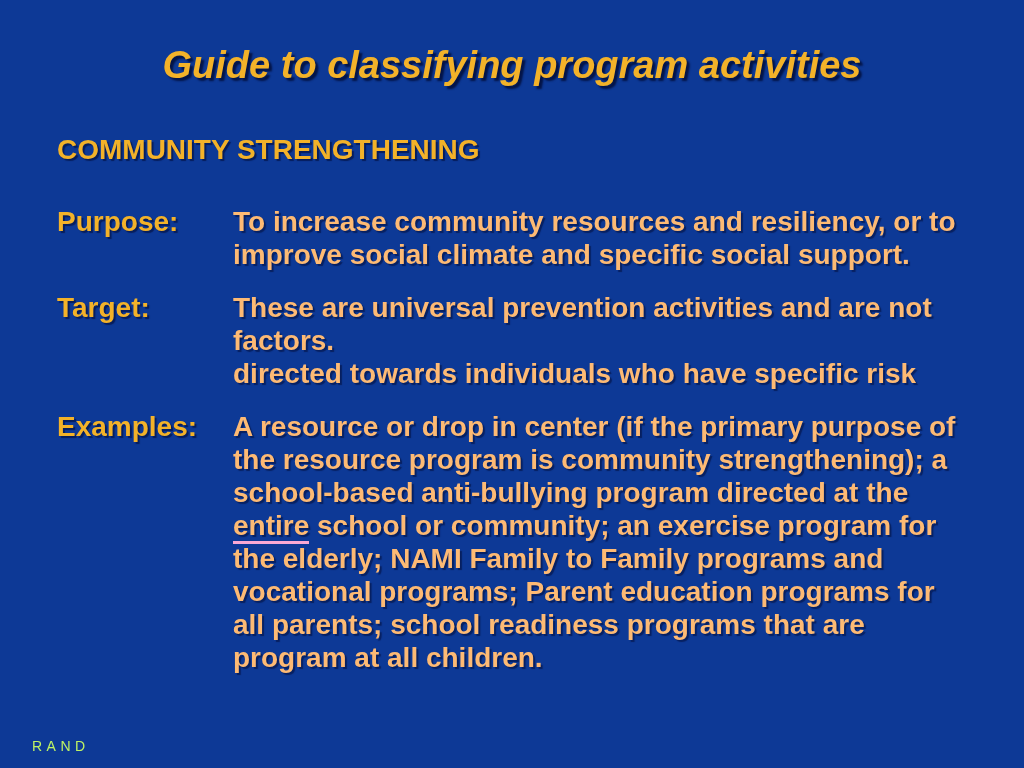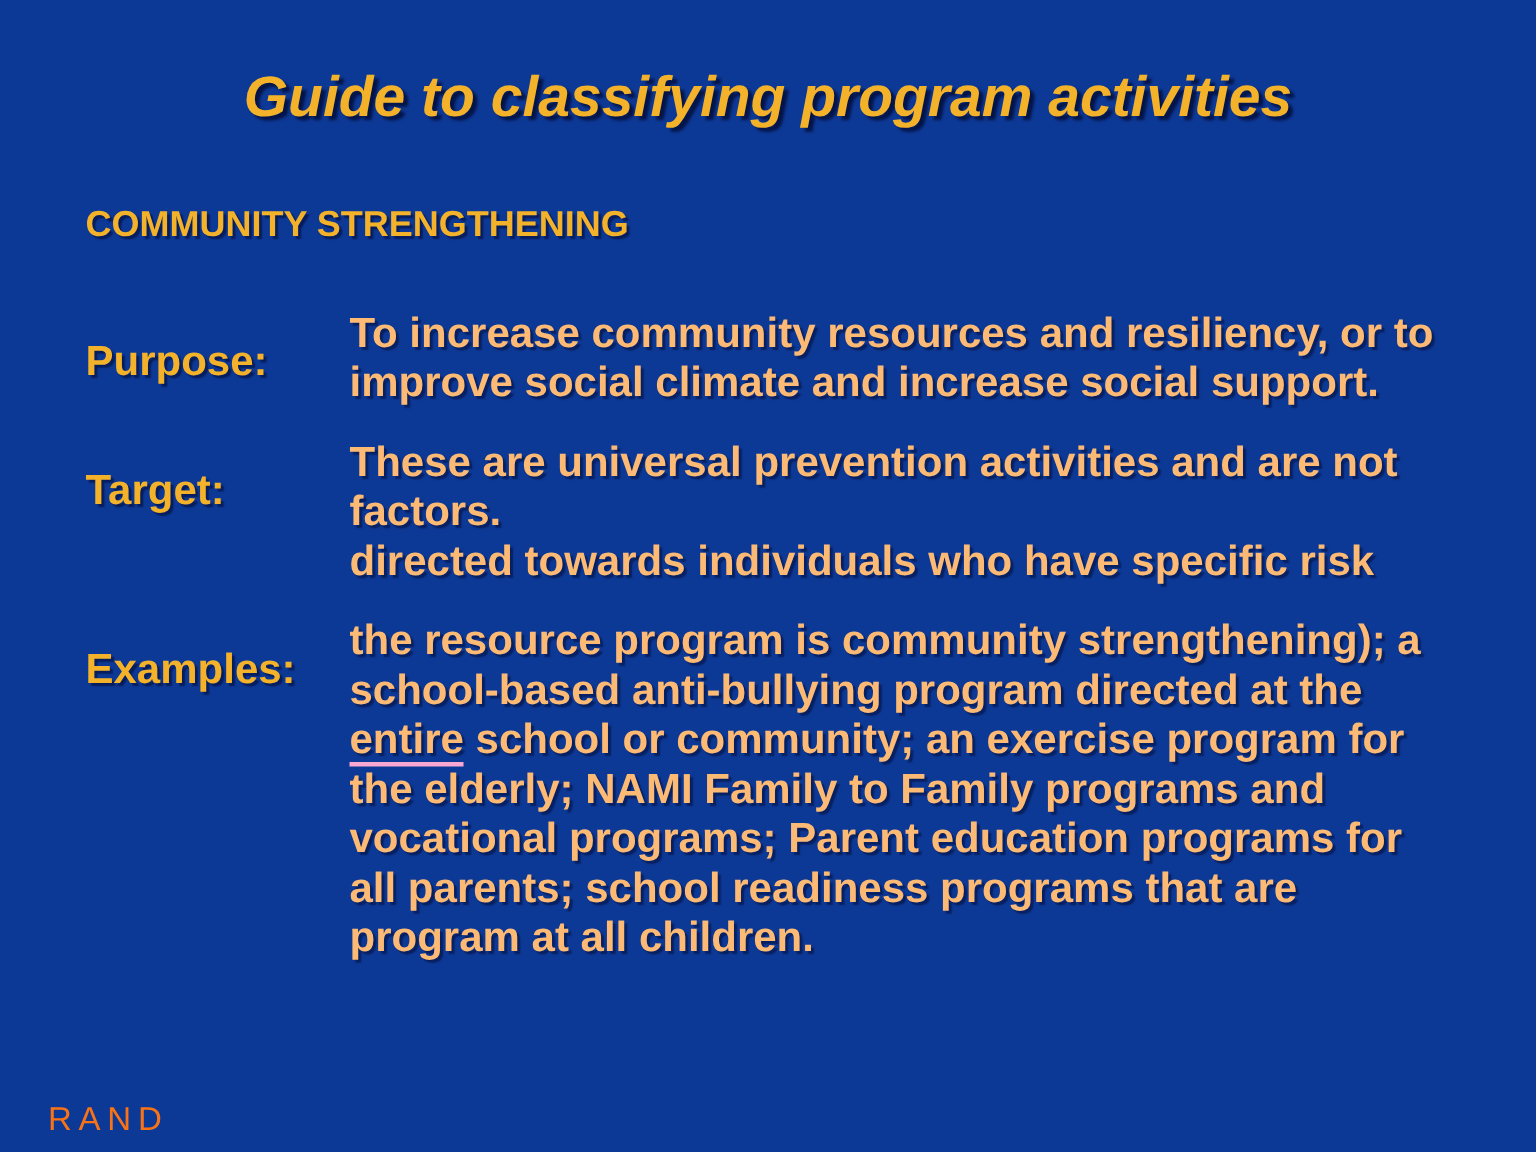--- a/index.html
+++ b/index.html
@@ -25,61 +25,60 @@
     line-height: 46px;
     font-style: italic;
     font-weight: bold;
     white-space: nowrap;
     text-shadow: 3px 3px 2px rgba(2, 8, 45, 0.75);
   }
   .heading {
     position: absolute;
     top: 133px;
     left: 57px;
-    font-size: 24px;
+    font-size: 28px;
     line-height: 34px;
     white-space: nowrap;
     text-shadow: 2px 2px 1px rgba(2, 8, 45, 0.55);
   }
   .section {
     position: absolute;
     left: 0;
     right: 0;
   }
   .section .label {
     position: absolute;
     left: 57px;
     top: 0;
     font-size: 28px;
     line-height: 33px;
     white-space: nowrap;
     text-shadow: 2px 2px 1px rgba(2, 8, 45, 0.55);
-    margin-top: 19px;
   }
   .section .lines {
     position: absolute;
     left: 233px;
     top: 0;
   }
   .line {
     font-size: 28px;
     line-height: 33px;
     white-space: nowrap;
     color: #fdba74;
     text-shadow: 2px 2px 1px rgba(2, 8, 45, 0.5);
   }
   .u {
     border-bottom: 3px solid #f9a8d4;
   }
   .footer-logo {
     position: absolute;
     left: 32px;
     top: 733px;
-    color: #f97316;
-    font-size: 22px;
+    color: #bef264;
+    font-size: 14px;
     line-height: 26px;
     font-weight: 400;
     letter-spacing: 4.5px;
   }
   .footer-id {
     position: absolute;
     right: 16px;
     top: 739px;
     color: #ffffff;
     font-size: 16.5px;
@@ -96,36 +95,37 @@
 <div class="slide" id="slide" style="background: rgb(13, 57, 150);">
 
   <div class="title" style="color: rgb(243, 178, 41);">Guide to classifying program activities</div>
 
   <div class="heading" style="color: rgb(243, 178, 41);">COMMUNITY STRENGTHENING</div>
 
   <div class="section" style="top:205px">
     <div class="label" style="color: rgb(243, 178, 41);">Purpose:</div>
     <div class="lines">
       <div class="line">To increase community resources and resiliency, or to</div>
-      <div class="line">improve social climate and increase social support.</div>
+      <div class="line">improve social climate and specific social support.</div>
     </div>
   </div>
 
   <div class="section" style="top:291px">
     <div class="label" style="color: rgb(243, 178, 41);">Target:</div>
     <div class="lines">
       <div class="line">These are universal prevention activities and are not</div>
       <div class="line">factors.</div>
       <div class="line">directed towards individuals who have specific risk</div>
     </div>
   </div>
 
   <div class="section" style="top:410px">
     <div class="label" style="color: rgb(243, 178, 41);">Examples:</div>
     <div class="lines">
+      <div class="line">A resource or drop in center (if the primary purpose of</div>
       <div class="line">the resource program is community strengthening); a</div>
       <div class="line">school-based anti-bullying program directed at the</div>
       <div class="line"><span class="u">entire</span><span> school or community; an exercise program for</span></div>
       <div class="line">the elderly; NAMI Family to Family programs and</div>
       <div class="line">vocational programs; Parent education programs for</div>
       <div class="line">all parents; school readiness programs that are</div>
       <div class="line">program at all children.</div>
     </div>
   </div>
 

